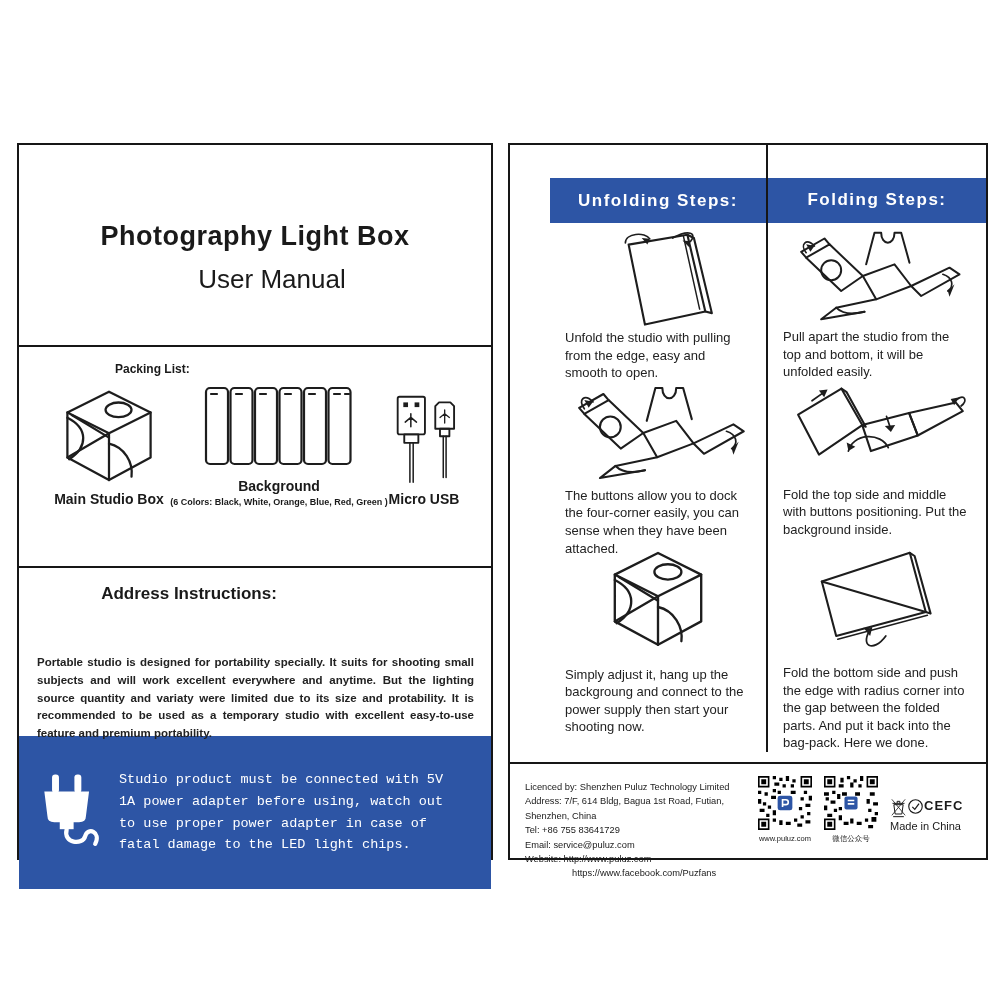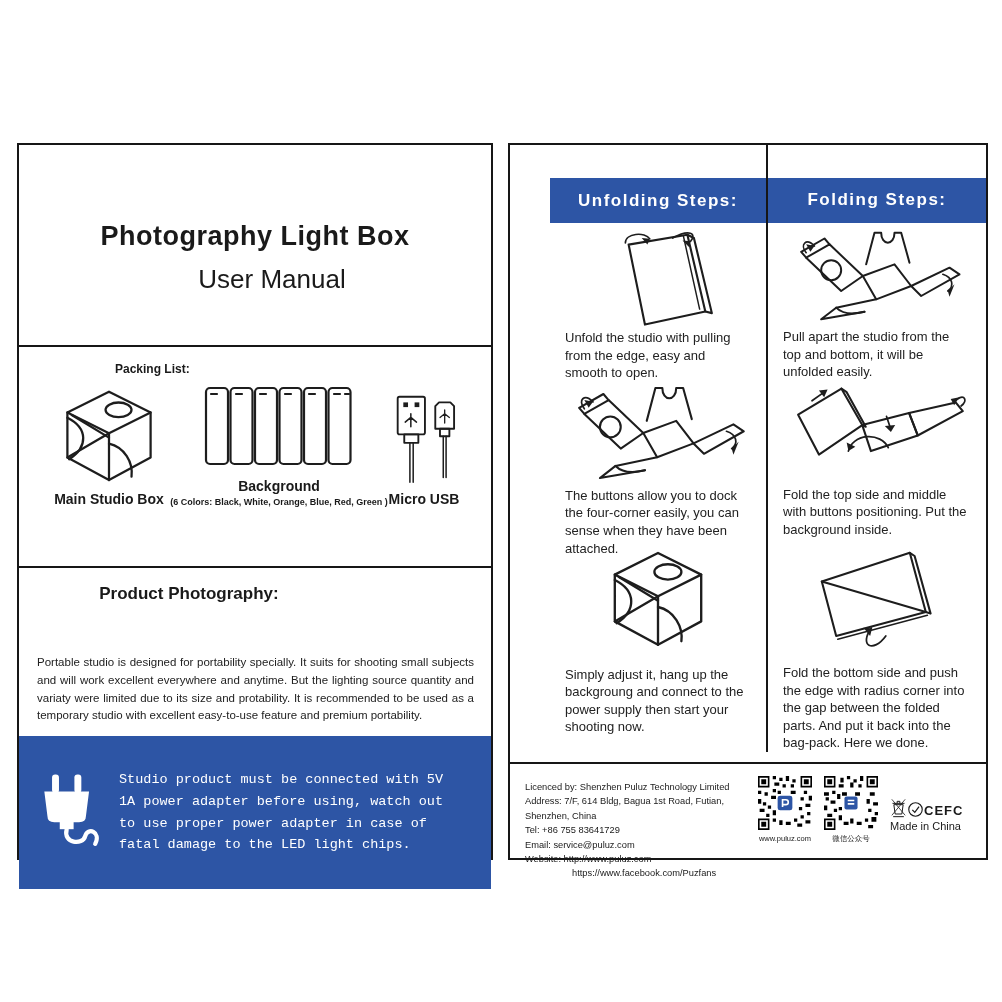--- a/index.html
+++ b/index.html
@@ -22,21 +22,21 @@
   .packing-item.bg   { width:180px; }
   .packing-item.usb  { width:110px; }
   .packing-label { font-size:14px; font-weight:bold; margin-top:4px; }
   .packing-sublabel { font-size:9px; font-weight:bold; margin-top:3px; white-space:nowrap; }
   .illus { stroke:#1d1d1d; fill:none; stroke-linejoin:round; stroke-linecap:round; }
 
   .instructions-section { height:152px; }
   .instructions-heading { font-size:17px; font-weight:bold; margin:16px 0 6px 0;
       width:340px; text-align:center; }
   .instructions-body { font-size:11.5px; line-height:1.55; text-align:justify;
-      padding:2px 17px 0 18px; font-weight:normal; color:#222;margin-top:48px; }
+      padding:2px 17px 0 18px; font-weight:bold; color:#222;margin-top:48px; }
 
   .warning-section { height:153px; background:#2d55a5; display:flex; align-items:center;font-family:Liberation Mono, monospace; }
   .plug-wrap { width:100px; display:flex; justify-content:center; flex:0 0 100px; }
   .warning-text { color:#fff; font-size:13.5px; line-height:1.62; padding-right:26px; }
 
   
   .columns { display:flex; height:607px;padding-left:40px; }
   .col { width:50%; display:flex; flex-direction:column; }
   .col-left { border-right:2px solid #161616; }
   .col-header { margin-top:33px; height:46px; background:#2d55a5; color:#fff;
@@ -47,21 +47,21 @@
   .h108 { height:108px; } .h112 { height:110px; } .h115 { height:113px; }
   .cap1 { height:50px; } .cap2 { height:56px; } .cap3 { height:88px;margin-top:12px; }
 
   .footer { border-top:2px solid #161616; height:106px; display:flex;margin-top:10px; }
   .footer-info { width:248px; padding:16px 0 0 15px; font-size:9.3px; line-height:1.55; }
   .footer-info .indent { padding-left:47px; }
   .footer-right { flex:1; display:flex; align-items:flex-start; padding-top:12px; gap:12px; }
   .qr-block { display:flex; flex-direction:column; align-items:center; }
   .qr-label { font-size:7.5px; margin-top:4px; }
   .cert-block { display:flex; flex-direction:column; margin-top:22px; }
-  .cert-row { display:flex; align-items:flex-end; }
+  .cert-row { display:flex; align-items:flex-start; }
   .cert-text { font-size:13px; font-weight:bold; letter-spacing:1px; }
   .made-in { font-size:11px; margin-top:2px; }
 </style>
 </head>
 <body>
 
 <div class="page" id="left-page">
 
   <div class="title-section">
     <div class="doc-title">Photography Light Box</div>
@@ -113,21 +113,21 @@
           <rect x="52" y="38" width="10" height="8"></rect>
           <path d="M55.5,46 V90 M58.5,46 V90" stroke-width="1.6"></path>
         </svg>
         <div class="packing-label">Micro USB</div>
       </div>
 
     </div>
   </div>
 
   <div class="instructions-section">
-    <div class="instructions-heading">Product Photography:</div>
+    <div class="instructions-heading">Address Instructions:</div>
     <div class="instructions-body">Portable studio is designed for portability specially. It suits for shooting small subjects and will work excellent everywhere and anytime. But the lighting source quantity and variaty were limited due to its size and protability. It is recommended to be used as a temporary studio with excellent easy-to-use feature and premium portability.</div>
   </div>
 
   <div class="warning-section">
     <div class="plug-wrap">
       <svg width="74" height="84" viewBox="0 0 96 104">
         <rect x="26" y="2" width="9" height="24" rx="4" fill="#fff"></rect>
         <rect x="55" y="2" width="9" height="24" rx="4" fill="#fff"></rect>
         <path d="M16,24 L74,24 L70,56 Q70,64 61,64 L29,64 Q20,64 20,56 Z" fill="#fff"></path>
         <rect x="36" y="62" width="18" height="11" fill="#fff"></rect>

